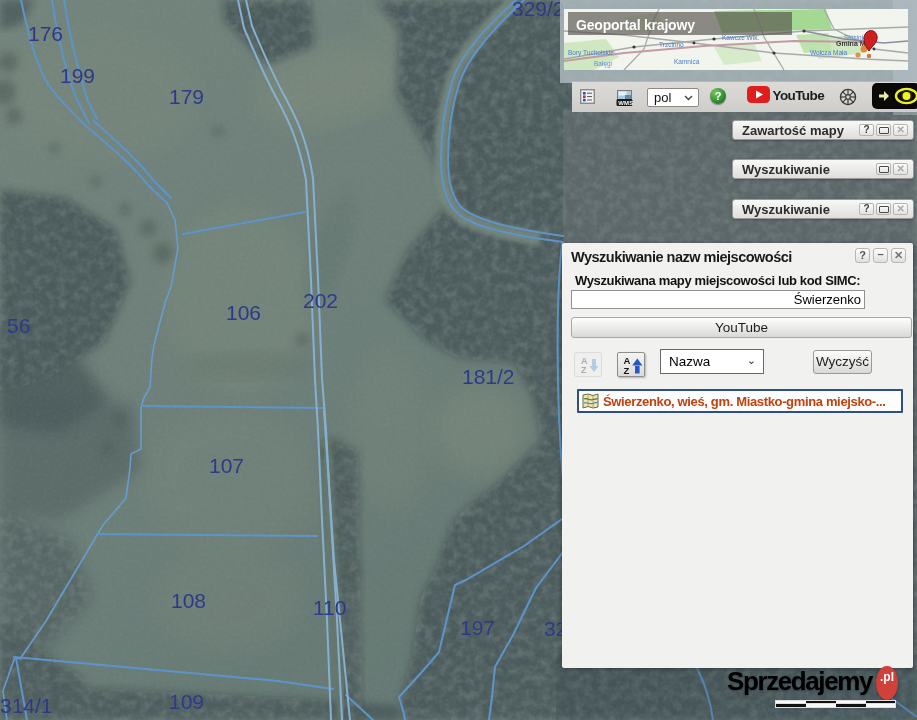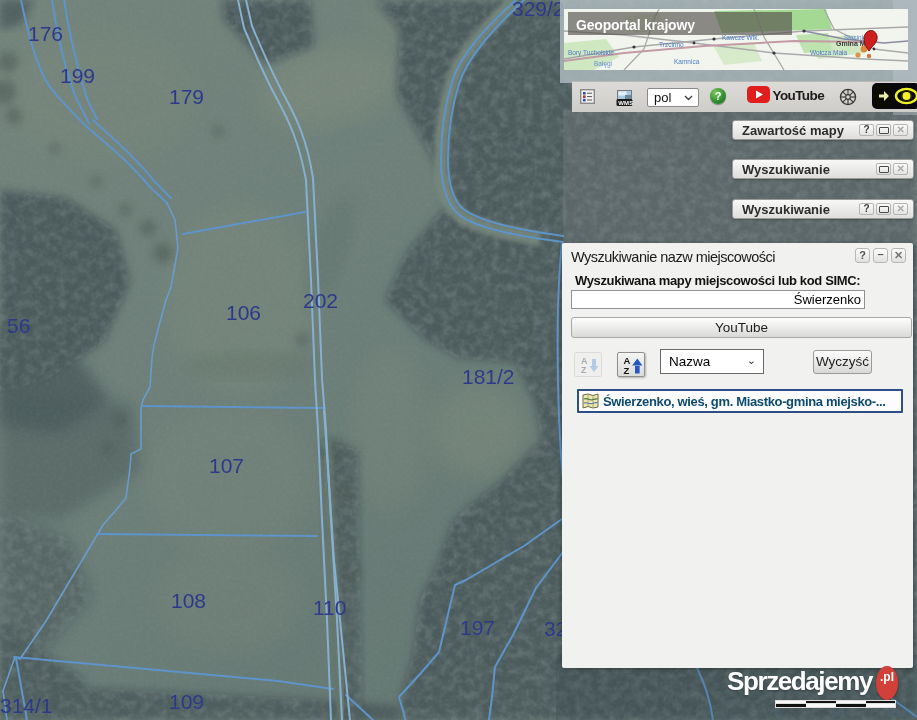--- a/index.html
+++ b/index.html
@@ -21,21 +21,21 @@
     border:1px solid #b4b4b2;border-radius:2px;box-sizing:border-box;
     font-size:10px;font-weight:bold;color:#3c3c3c;text-align:center;line-height:10px;}
   .hbtn.q{left:126px;}
   .hbtn.m{left:143px;}
   .hbtn.x{left:160px;color:#a8a8a8;font-size:10px;}
   .mx{display:inline-block;width:8px;height:5px;border:1.4px solid #4a4a4a;border-radius:1px;margin-top:2px;}
   
   #panel{left:562px;top:243px;width:351px;height:425px;
     background:#f1f1ef;border-radius:2px;
     box-shadow:0 1px 4px rgba(0,0,0,.35);}
-  #panel .title{position:absolute;left:9px;top:6px;letter-spacing:-0.5px;font-size:14.5px;font-weight:normal;color:#1a1a1a;}
+  #panel .title{position:absolute;left:9px;top:6px;letter-spacing:-0.5px;font-size:14.5px;font-weight:bold;color:#1a1a1a;}
   .pbtn{position:absolute;width:15px;height:15px;top:5px;
     background:linear-gradient(#fdfdfd,#e0e0de);
     border:1px solid #b8b8b6;border-radius:3px;box-sizing:border-box;
     font-size:11px;font-weight:bold;color:#555;text-align:center;line-height:13px;}
   #panel .lbl{position:absolute;left:13px;top:30px;letter-spacing:-0.35px;font-size:13px;font-weight:bold;color:#121212;}
   #panel input{position:absolute;left:9px;top:47px;width:286px;height:17px;
     border:1px solid #919191;font-size:13px;font-family:"Liberation Sans",sans-serif;
     padding:0 3px;box-sizing:content-box;background:#fff;color:#000;text-align:right;}
   #szukaj{position:absolute;left:9px;top:74px;width:341px;height:21px;
     background:linear-gradient(#fefefe,#d9d9d7);
@@ -48,24 +48,24 @@
   #nazwa{position:absolute;left:98px;top:106px;width:104px;height:25px;box-sizing:border-box;
     background:#fff;border:1px solid #6a6a68;font-size:13.5px;color:#000;}
   #nazwa .nt{position:absolute;left:8px;top:4px;}
   #nazwa .ch{position:absolute;right:7px;top:4px;font-size:11px;color:#333;}
   #wyczysc{position:absolute;left:251px;top:107px;width:59px;height:24px;
     background:linear-gradient(#fdfdfd,#d8d8d6);
     border:1px solid #9a9a98;border-radius:3px;box-sizing:border-box;
     font-size:13.5px;color:#1d1d1d;text-align:center;line-height:21px;}
   #result{position:absolute;left:15px;top:146px;width:322px;height:20px;
     background:#fdfdfd;border:2px solid #2d4f86;border-radius:1px;box-sizing:content-box;}
-  #result .rt{position:absolute;left:24px;top:3px;font-size:13px;letter-spacing:-0.35px;font-weight:bold;color:#0c4a6e;white-space:nowrap;}
+  #result .rt{position:absolute;left:24px;top:3px;font-size:13px;letter-spacing:-0.35px;font-weight:bold;color:#c2410c;white-space:nowrap;}
   
   #wm{left:727px;top:664px;width:191px;height:40px;}
-  #wm .tx{position:absolute;left:0;top:2px;font-size:26px;font-weight:bold;color:#ffffff;
+  #wm .tx{position:absolute;left:0;top:2px;font-size:26px;font-weight:bold;color:#000000;
      letter-spacing:-1.4px;text-shadow:0 1px 2px rgba(30,40,50,.55);}
   #wm .pl{position:absolute;left:149px;top:2px;width:22px;height:34px;border-radius:50%;
      background:#d2403a;color:#fff;font-size:12px;font-weight:bold;text-align:center;line-height:22px;
      box-shadow:0 1px 2px rgba(0,0,0,.4);}
   #sbar{left:775px;top:700px;width:120px;height:6px;}
   #snum{left:770px;top:707px;width:147px;height:12px;font-size:11px;color:#4a6a88;opacity:.5;}
 </style></head>
 <body>
 <svg class="abs" style="left:0;top:0" width="917" height="720" viewBox="0 0 917 720">
 <defs>

